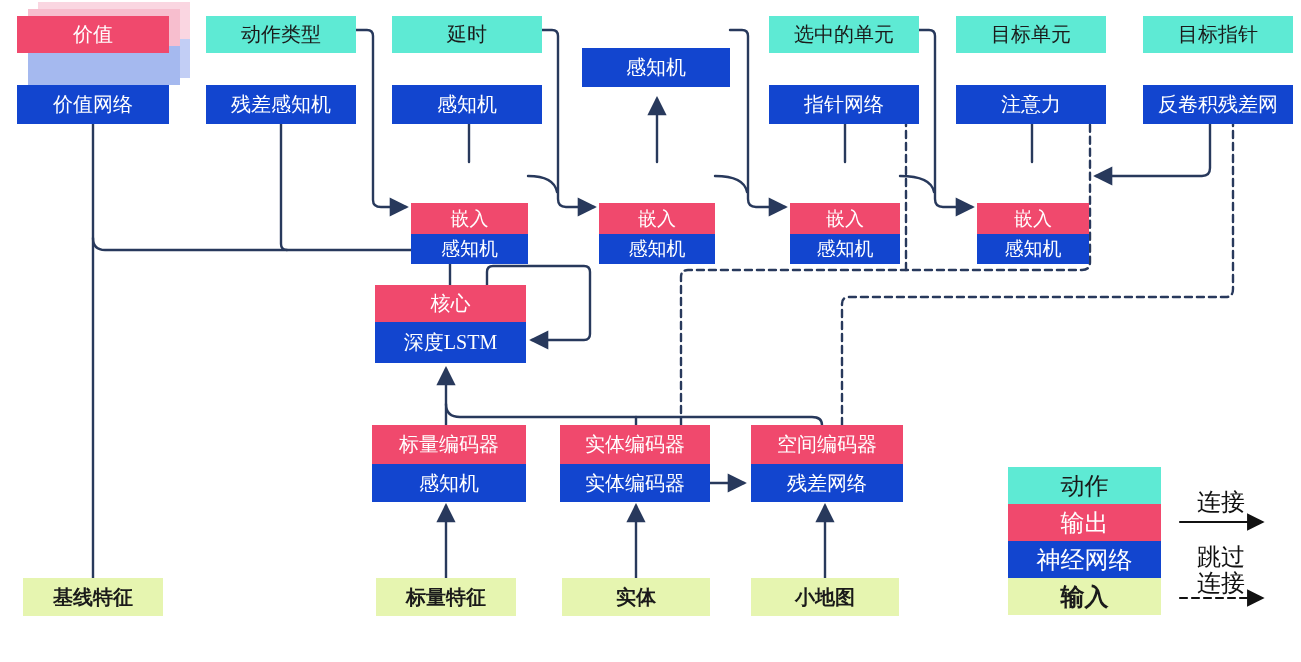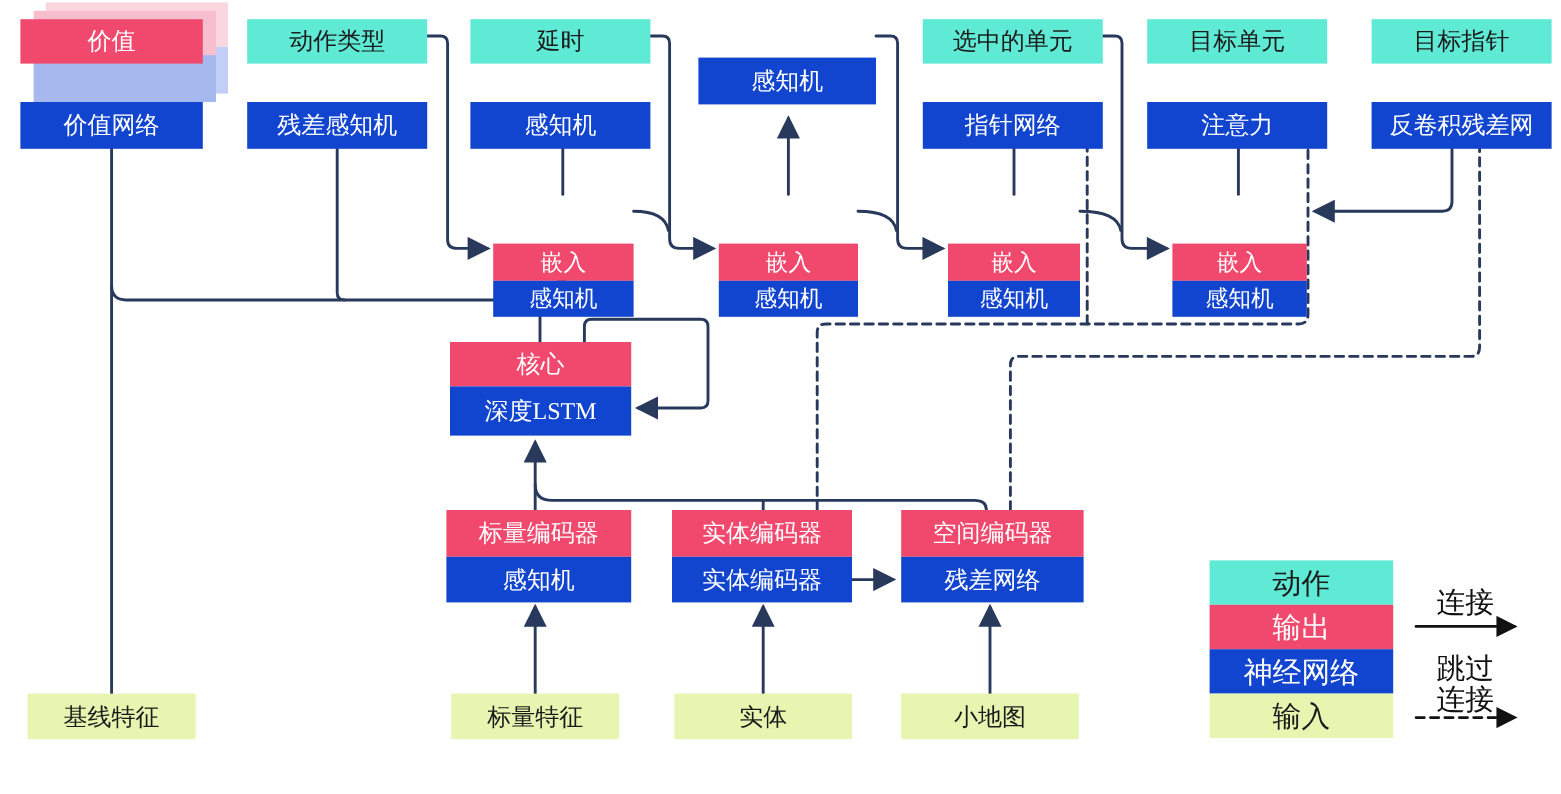--- a/index.html
+++ b/index.html
@@ -5,21 +5,21 @@
   html,body{margin:0;padding:0;background:#ffffff;}
   #stage{position:relative;width:1301px;height:662px;background:#ffffff;overflow:hidden;
          font-family:"Liberation Serif","DejaVu Serif",serif;}
   svg.wires{position:absolute;left:0;top:0;z-index:1;}
   .blk{position:absolute;z-index:2;box-sizing:border-box;}
   .cap,.body,.input,.legendrow{display:flex;align-items:center;justify-content:center;
       box-sizing:border-box;white-space:nowrap;}
   .yellow{background:#5eead4;color:#1a1a1a;}
   .pink{background:#F0496D;color:#ffffff;}
   .blue{background:#1245CF;color:#ffffff;}
-  .green{background:#E6F5B0;color:#1a1a1a;}
+  .green{background:#E6F5B0;color:#1a1a1a;font-weight:bold;}
   .head .cap{height:37px;font-size:20px;}
   .head .body{height:39px;font-size:20px;margin-top:32px;}
   .embed .cap{height:31px;font-size:19px;margin-top:41px;}
   .embed .body{height:30px;font-size:19px;}
   .core .cap{height:37px;font-size:20px;}
   .core .body{height:41px;font-size:20px;}
   .enc .cap{height:39px;font-size:20px;}
   .enc .body{height:38px;font-size:20px;}
   .input{height:38px;font-size:20px;}
   .legendrow{height:37px;font-size:24px;}

